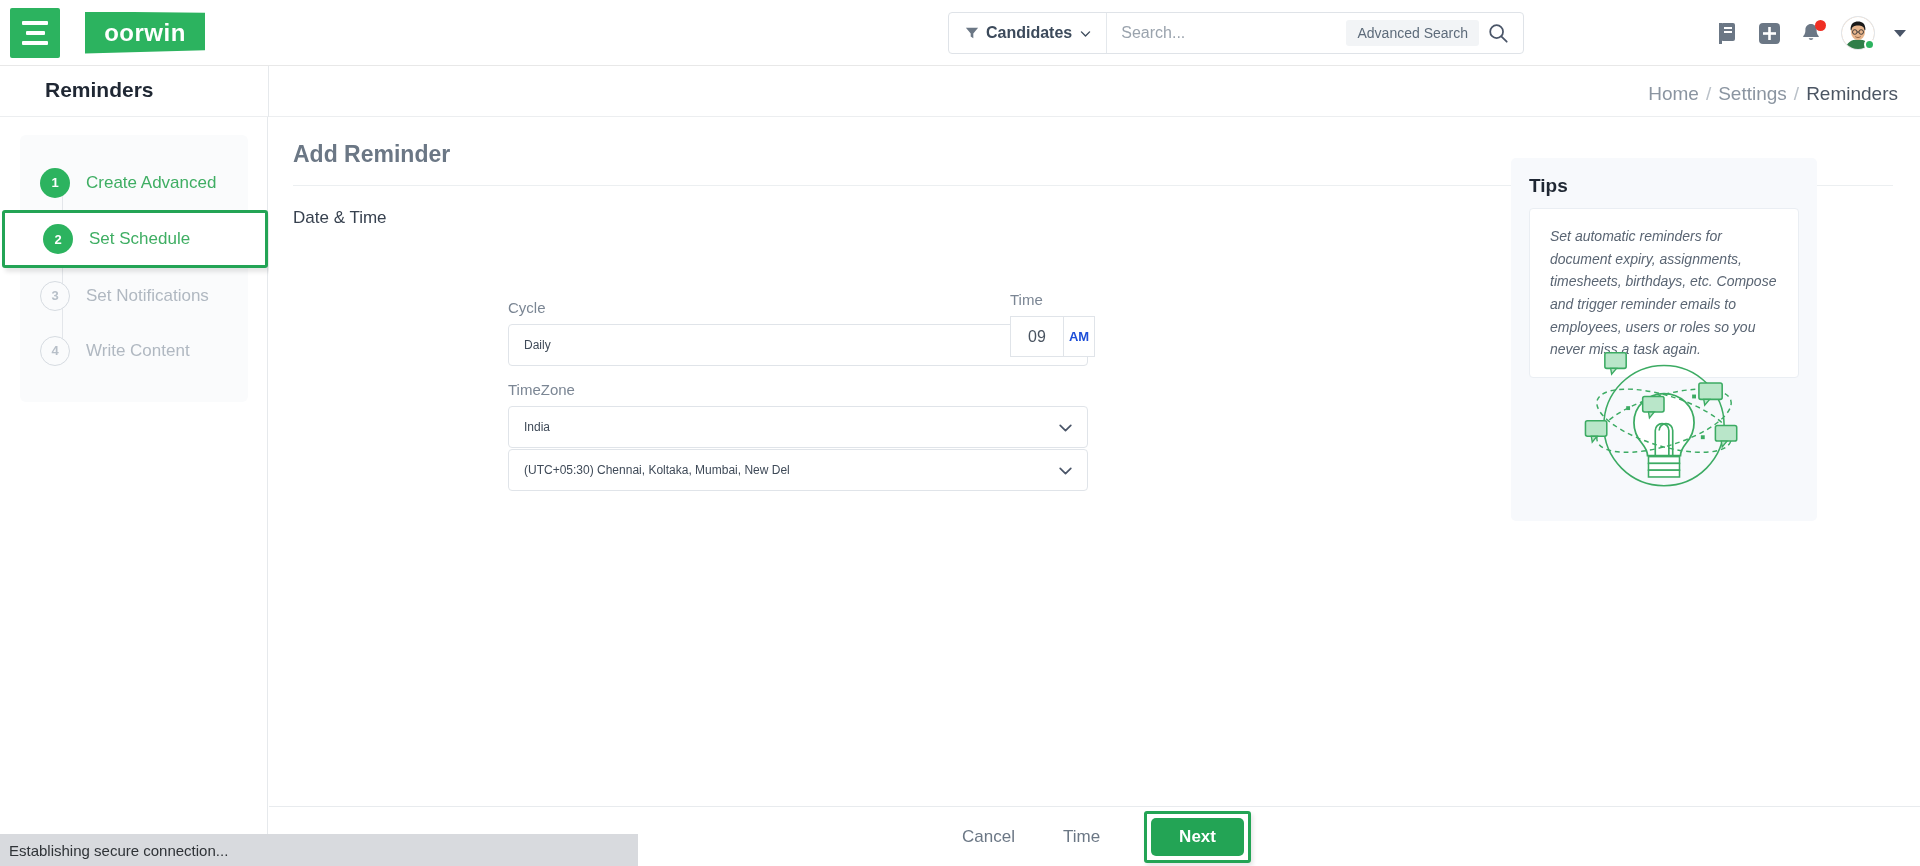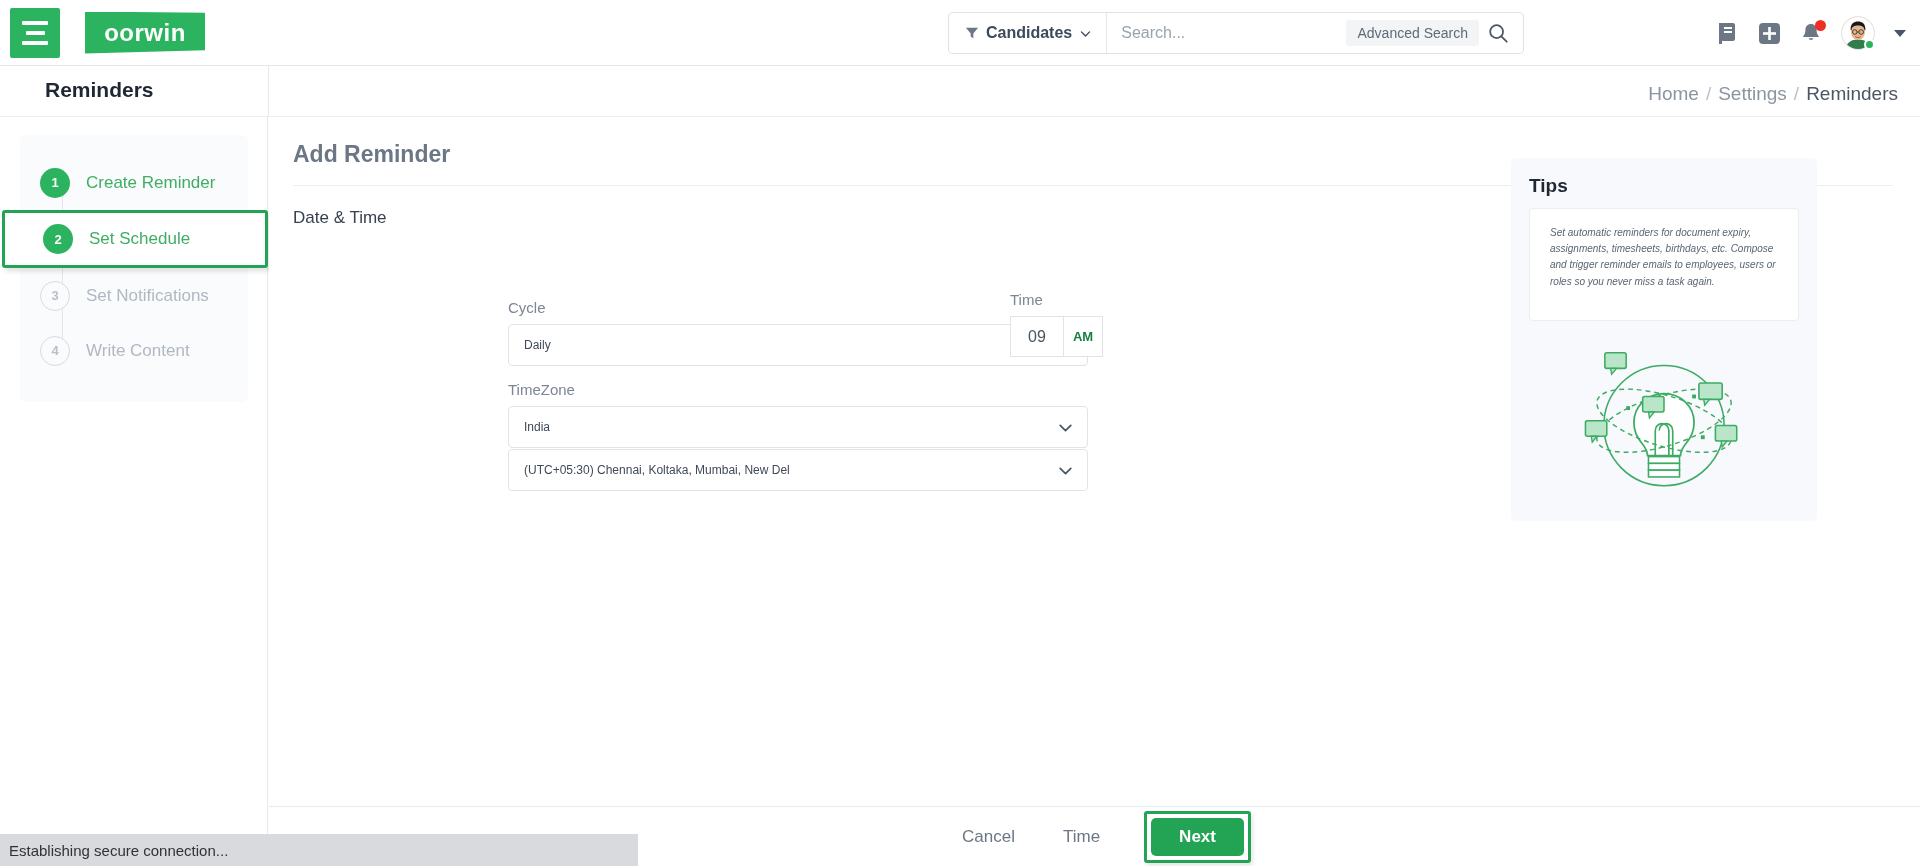--- a/index.html
+++ b/index.html
@@ -199,40 +199,40 @@
   .g-tzfull { position: absolute; left: 239px; top: 332px; }
   .g-time   { position: absolute; left: 741px; top: 174px; }
 
   .time-group { display: flex; }
   .time-cell {
     height: 41px; border: 1px solid #e0e4e9; background: #fff;
     display: flex; align-items: center; justify-content: center;
     font-size: 16px; cursor: pointer;
   }
   .time-hh { width: 53px; color: #4a5461; border-right: none; }
-  .time-ap { width: 40px; color: #15803d; font-size: 13px; font-weight: 700; }
+  .time-ap { width: 32px; color: #1d4ed8; font-size: 13px; font-weight: 700; }
 
   
   .tips {
     position: absolute; left: 1242px; top: 41px;
     width: 306px; height: 363px;
     background: #f7f9fc; border-radius: 5px;
   }
   .tips h3 {
     position: absolute; left: 18px; top: 17px;
     font-size: 19px; color: #1f2733; font-weight: 700;
   }
   .tipbox {
     position: absolute; left: 18px; top: 50px;
     width: 270px; min-height: 113px;
     background: #fff; border: 1px solid #eaeef3; border-radius: 4px;
     padding: 16px 20px;
   }
   .tipbox p {
-    font-size: 10px; line-height: 1.62; color: #5a6573;
+    font-size: 14px; line-height: 1.62; color: #5a6573;
     font-style: italic;
   }
   .tip-illus {
     position: absolute; left: 60px; top: 190px;
     width: 186px; height: 160px;
   }
 
   
   .footer {
     position: absolute; left: 269px; top: 806px;
@@ -355,21 +355,21 @@
     <span class="crumb active">Reminders</span>
   </div>
 </div>
 
 <div class="leftcol">
   <div class="stepper">
     <div class="stepline"></div>
 
     <div class="step done">
       <div class="circ">1</div>
-      <div class="txt">Create Reminder</div>
+      <div class="txt">Create Advanced</div>
     </div>
 
     <div class="step current">
       <div class="circ">2</div>
       <div class="txt">Set Schedule</div>
     </div>
 
     <div class="step todo">
       <div class="circ">3</div>
       <div class="txt">Set Notifications</div>

